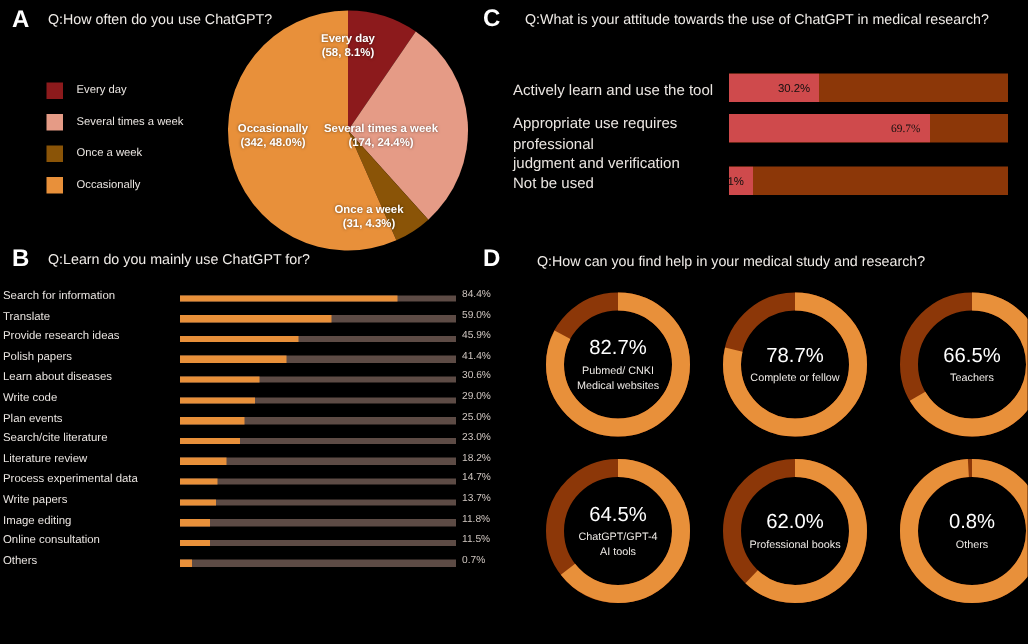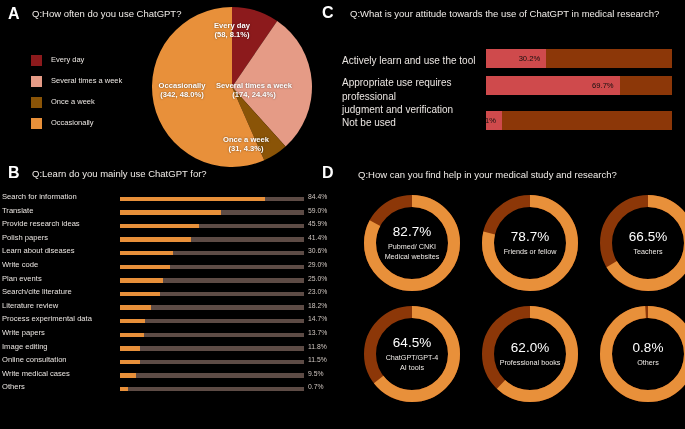--- a/index.html
+++ b/index.html
@@ -221,27 +221,20 @@
         <div class="bval">11.8%</div>
       </div>
       <div class="brow">
         <div class="bcat">Online consultation</div>
         <div class="btrack">
           <div class="bfill" style="width: 19.7757px;"></div>
         </div>
         <div class="bval">11.5%</div>
       </div>
       <div class="brow">
-        <div class="bcat">Write medical cases</div>
-        <div class="btrack">
-          <div class="bfill" style="width: 16.3364px;"></div>
-        </div>
-        <div class="bval">9.5%</div>
-      </div>
-      <div class="brow">
         <div class="bcat">Others</div>
         <div class="btrack">
           <div class="bfill" style="width: 8px;"></div>
         </div>
         <div class="bval">0.7%</div>
       </div>
     </div>
 </div>
 
 <div class="panel" id="panelC">
@@ -253,21 +246,21 @@
         <div class="ctrack">
           <div class="cfill" style="width: 60.172px;">
             <span class="cval">30.2%</span>
           </div>
         </div>
       </div>
       <div class="crow" style="top: 76px;">
         <div class="clabel" style="top: 0px; white-space: pre-line;">Appropriate use requires professional
 judgment and verification</div>
         <div class="ctrack">
-          <div class="cfill" style="width: 133.642px;">
+          <div class="cfill" style="width: 133.642px; font-family: Liberation Serif, serif;">
             <span class="cval">69.7%</span>
           </div>
         </div>
       </div>
       <div class="crow" style="top: 111px;">
         <div class="clabel" style="top: 5px; white-space: pre-line;">Not be used</div>
         <div class="ctrack">
           <div class="cfill" style="width: 16px; text-align: right;">
             <span class="cval">0.1%</span>
           </div>
@@ -291,21 +284,21 @@
 Medical websites</div>
         </div>
       </div>
       <div class="donut" style="left: 158px; top: 36px;">
         <svg width="104" height="104" viewBox="0 0 104 104">
           <circle cx="52" cy="52" r="42" fill="none" stroke="#8c3708" stroke-width="12"></circle>
           <circle cx="52" cy="52" r="42" fill="none" stroke="#e8903a" stroke-width="12" stroke-dasharray="207.68440714351405 56.20937575802857" transform="rotate(-90 52 52)"></circle>
         </svg>
         <div class="donut-center">
           <div class="donut-pct">78.7%</div>
-          <div class="donut-name">Friends or fellow</div>
+          <div class="donut-name">Complete or fellow</div>
         </div>
       </div>
       <div class="donut" style="left: 276px; top: 36px;">
         <svg width="104" height="104" viewBox="0 0 104 104">
           <circle cx="52" cy="52" r="42" fill="none" stroke="#8c3708" stroke-width="12"></circle>
           <circle cx="52" cy="52" r="42" fill="none" stroke="#e8903a" stroke-width="12" stroke-dasharray="175.48936562952585 88.40441727201677" transform="rotate(-90 52 52)"></circle>
         </svg>
         <div class="donut-center">
           <div class="donut-pct">66.5%</div>
           <div class="donut-name">Teachers</div>

